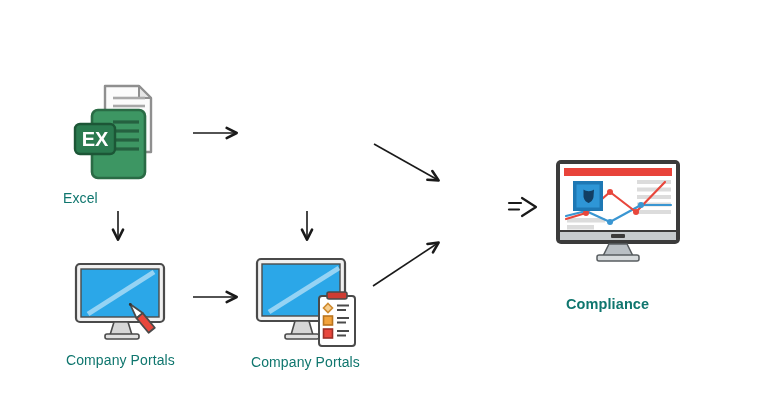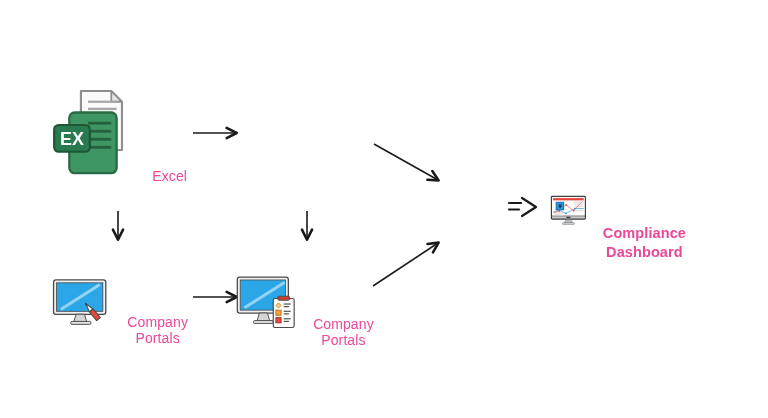--- a/index.html
+++ b/index.html
@@ -1,24 +1,24 @@
 <!DOCTYPE html>
 <html><head>
 <meta charset="utf-8">
 <style>
   html,body{margin:0;padding:0;background:#fff;}
   .stage{
     position:relative;width:768px;height:418px;background:#ffffff;overflow:hidden;
     font-family:"Liberation Sans",sans-serif;
   }
   .connectors{position:absolute;left:0;top:0;width:768px;height:418px;pointer-events:none;}
-  .node{position:absolute;display:flex;flex-direction:row;align-items:flex-end;}
+  .node{position:absolute;display:flex;flex-direction:column;align-items:flex-start;}
   .node svg{display:block;margin:0 auto;}
   .node-label{
-    margin-top:6px;font-size:14px;color:#ec4899;text-align:center;letter-spacing:.1px;padding-left:16px;
+    margin-top:6px;font-size:14px;color:#0f766e;text-align:center;letter-spacing:.1px;padding-left:16px;
   }
   .node-label.bold{font-weight:bold;font-size:14.5px;line-height:1.32;margin-top:9px;}
   .badge-text{font-family:"Liberation Sans",sans-serif;font-weight:bold;}
 </style>
 </head>
 <body>
 
 <div class="stage">
 
   <svg class="connectors" viewBox="0 0 768 418">
@@ -99,21 +99,21 @@
     <div class="node-label">Company Portals</div>
   </div>
 
 
   <svg style="position:absolute;left:506px;top:194px;" width="34" height="26" viewBox="0 0 34 26">
     <line x1="3" y1="9" x2="15" y2="9" stroke="#1a1a1a" stroke-width="2.2" stroke-linecap="round"></line>
     <line x1="3" y1="15.5" x2="13" y2="15.5" stroke="#1a1a1a" stroke-width="2.2" stroke-linecap="round"></line>
     <path d="M16,4 L30,13 L16,22" fill="none" stroke="#1a1a1a" stroke-width="2.2" stroke-linecap="round" stroke-linejoin="round"></path>
   </svg>
 
-  <div class="node" style="left:550px;top:158px;width:136px;">
+  <div class="node" style="left:550px;top:158px;width:136px;gap:24px;">
     <svg width="130" height="104" viewBox="0 0 130 104">
       <rect x="3" y="2" width="124" height="84" rx="5" fill="#3b3b3b"></rect>
       <rect x="7" y="6" width="116" height="66" fill="#ffffff"></rect>
       <rect x="7" y="74" width="116" height="8" fill="#c6cbce"></rect>
       <rect x="58" y="76" width="14" height="4" rx="1" fill="#3b3b3b"></rect>
       <rect x="11" y="10" width="108" height="8" fill="#e8433a"></rect>
       <g fill="#dcdcdc">
         <rect x="84" y="22" width="34" height="4"></rect>
         <rect x="84" y="29.5" width="34" height="4"></rect>
         <rect x="84" y="37" width="34" height="4"></rect>
@@ -137,17 +137,16 @@
           <circle cx="83" cy="54" r="3"></circle>
       </g>
       <rect x="20" y="23" width="30" height="30" fill="#1e78b4"></rect>
       <rect x="23.5" y="26.5" width="23" height="23" fill="#2e96d6"></rect>
       <path d="M30.5,31.5 c3,2.2 7.5,2.2 10.5,0 l-0.5,7.5 c-0.5,3.5 -3.5,5.5 -5,6 c-1.5,-0.5 -4.5,-2.5 -5,-6 z" fill="#123f63"></path>
       <polygon points="56,86 74,86 80,98 50,98" fill="#b9bfc4" stroke="#585d60" stroke-width="1.5"></polygon>
       <rect x="44" y="97" width="42" height="6" rx="2" fill="#d7dbdd" stroke="#585d60" stroke-width="1.5"></rect>
     </svg>
     <div class="node-label bold">
       <div>Compliance</div>
-      <div>Dashboard</div>
     </div>
   </div>
 
 </div>
 
 </body></html>

